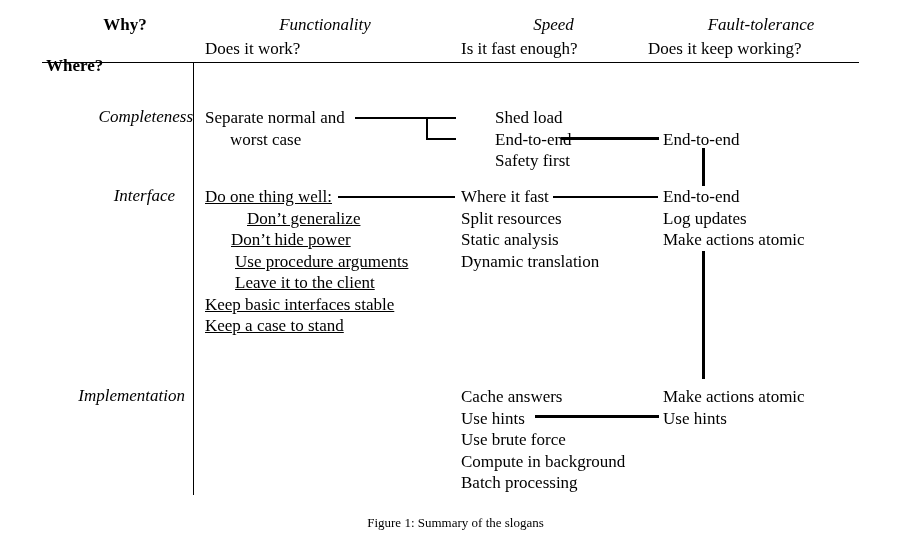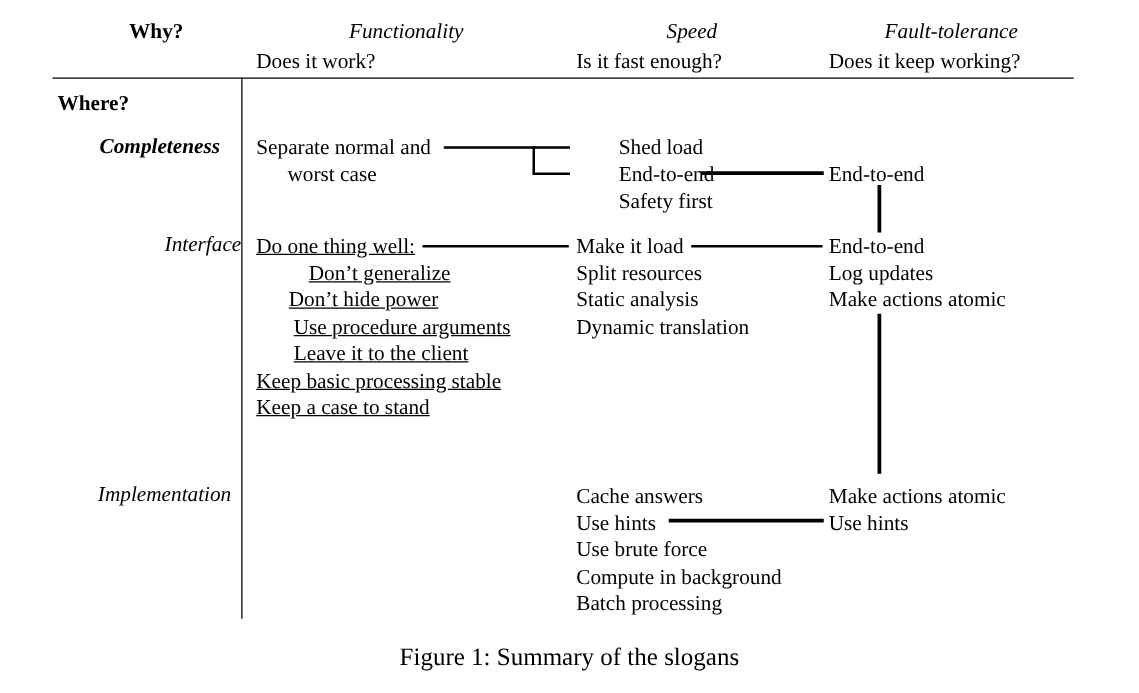--- a/index.html
+++ b/index.html
@@ -77,21 +77,21 @@
   .ind2 { padding-left: 48px; }
   .ind3 { padding-left: 26px; }
   .ind4 { padding-left: 30px; }
   .ind5 { padding-left: 30px; }
 
   .caption {
     position: absolute;
     width: 911px;
     left: 0;
     text-align: center;
-    font-size: 20px;
+    font-size: 13px;
   }
 
   
   .rowlabel {
     position: absolute;
     width: 175px;
     text-align: right;
     font-size: 17px;
   }
 </style>
@@ -102,28 +102,28 @@
 
   <div class="tx bold center" style="left:55px; top:14px; width:140px;">Why?</div>
 
   <div class="tx ital center" style="left:205px; top:14px; width:240px;">Functionality</div>
   <div class="tx" style="left:205px; top:38px;">Does it work?</div>
 
   <div class="tx ital center" style="left:461px; top:14px; width:185px;text-align:center;">Speed</div>
   <div class="tx" style="left:461px; top:38px;">Is it fast enough?</div>
 
   <div class="tx ital center" style="left:663px; top:14px; width:196px;">Fault-tolerance</div>
-  <div class="tx" style="left:663px; top:38px;">Does it keep working?</div>
+  <div class="tx" style="left:648px; top:38px;">Does it keep working?</div>
 
   <div class="hrule" style="left:42px; top:62px; width:817px;"></div>
   <div class="vrule" style="left:193px; top:62px; height:433px;"></div>
 
-  <div class="tx bold" style="left:46px; top:72px;">Where?</div>
+  <div class="tx bold" style="left:46px; top:55px;">Where?</div>
 
-  <div class="rowlabel ital" style="left:1px; top:107px;font-weight:bold;">Completeness</div>
+  <div class="rowlabel ital" style="left:18px; top:107px;">Completeness</div>
 
   <div class="cellblock" style="left:205px; top:107px; width:240px;">
     <div>Separate normal and</div>
     <div style="padding-left:25px;">worst case</div>
   </div>
 
   <div class="cellblock" style="left:461px; top:107px;margin-left:34px;">
     <div>Shed load</div>
     <div>End-to-end</div>
     <div>Safety first</div>
@@ -135,34 +135,34 @@
 
   <div class="conn-thin" style="left:355px; top:117px; width:72px;"></div>
   <div class="conn-vthin" style="left:426px; top:117px; height:22px;"></div>
   <div class="conn-thin" style="left:426px; top:138px; width:30px;"></div>
   <div class="conn-thin" style="left:426px; top:117px; width:30px;"></div>
 
   <div class="conn-thick" style="left:561px; top:137px; width:98px;"></div>
 
   <div class="conn-vthick" style="left:702px; top:148px; height:38px;"></div>
 
-  <div class="rowlabel ital" style="left:18px; top:186px;">Interface</div>
+  <div class="rowlabel ital" style="left:0; top:186px;">Interface</div>
 
   <div class="cellblock" style="left:205px; top:186px;text-decoration:underline;">
     <div>Do one thing well:</div>
     <div class="ind1">Don’t generalize</div>
     <div class="ind3">Don’t hide power</div>
     <div class="ind4">Use procedure arguments</div>
     <div class="ind5">Leave it to the client</div>
-    <div>Keep basic processing stable</div>
+    <div>Keep basic interfaces stable</div>
     <div>Keep a case to stand</div>
   </div>
 
   <div class="cellblock" style="left:461px; top:186px;">
-    <div>Make it load</div>
+    <div>Where it fast</div>
     <div>Split resources</div>
     <div>Static analysis</div>
     <div>Dynamic translation</div>
   </div>
 
   <div class="cellblock" style="left:663px; top:186px;">
     <div>End-to-end</div>
     <div>Log updates</div>
     <div>Make actions atomic</div>
   </div>

